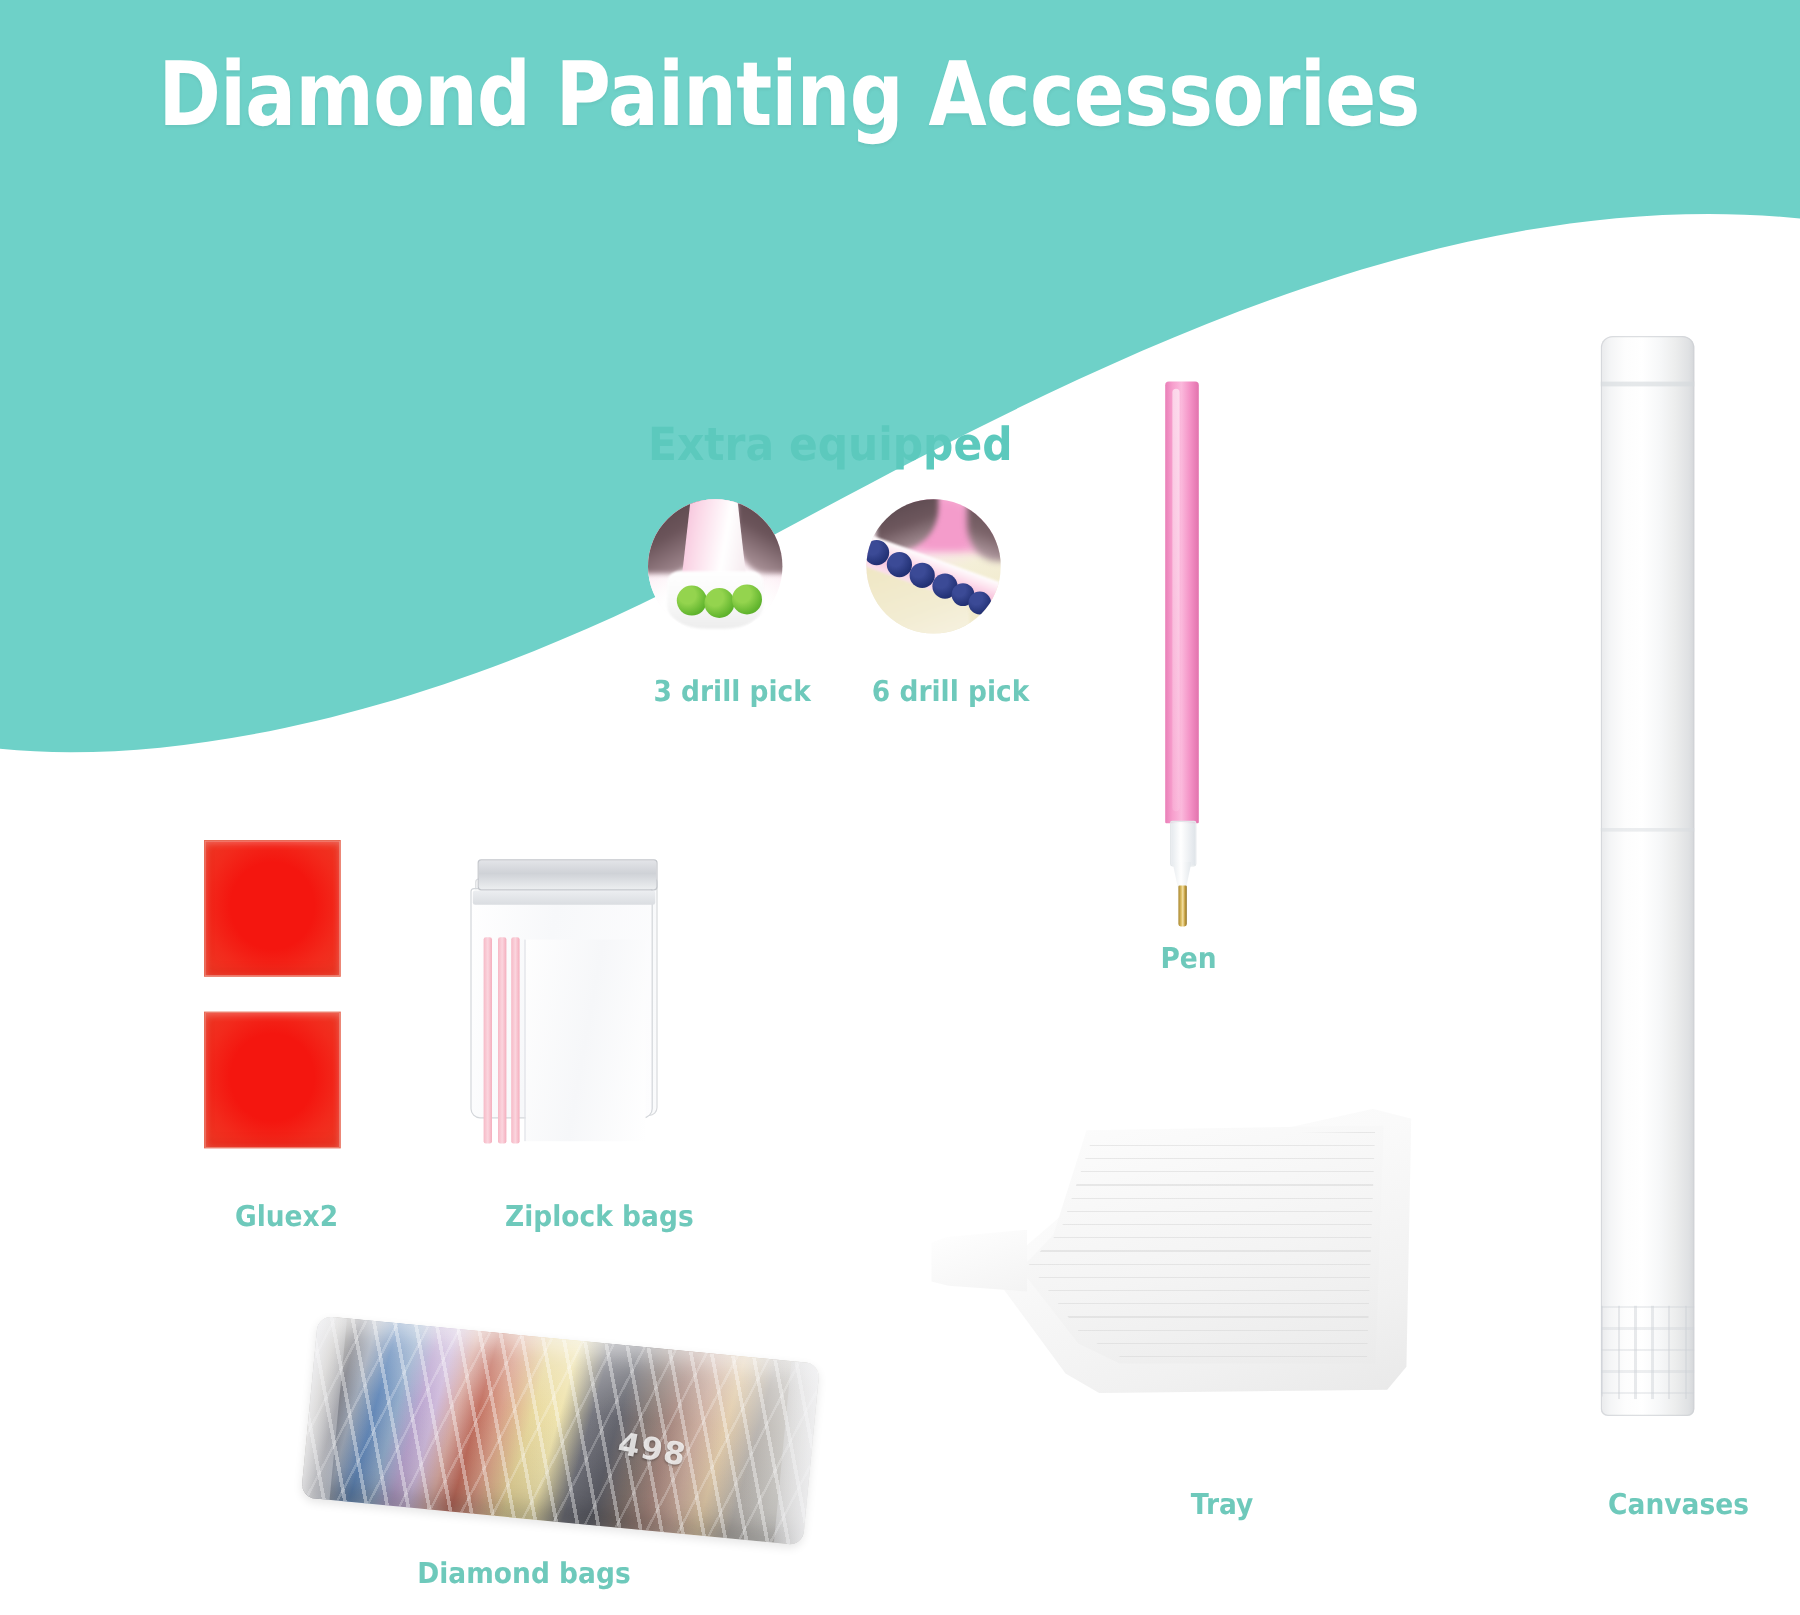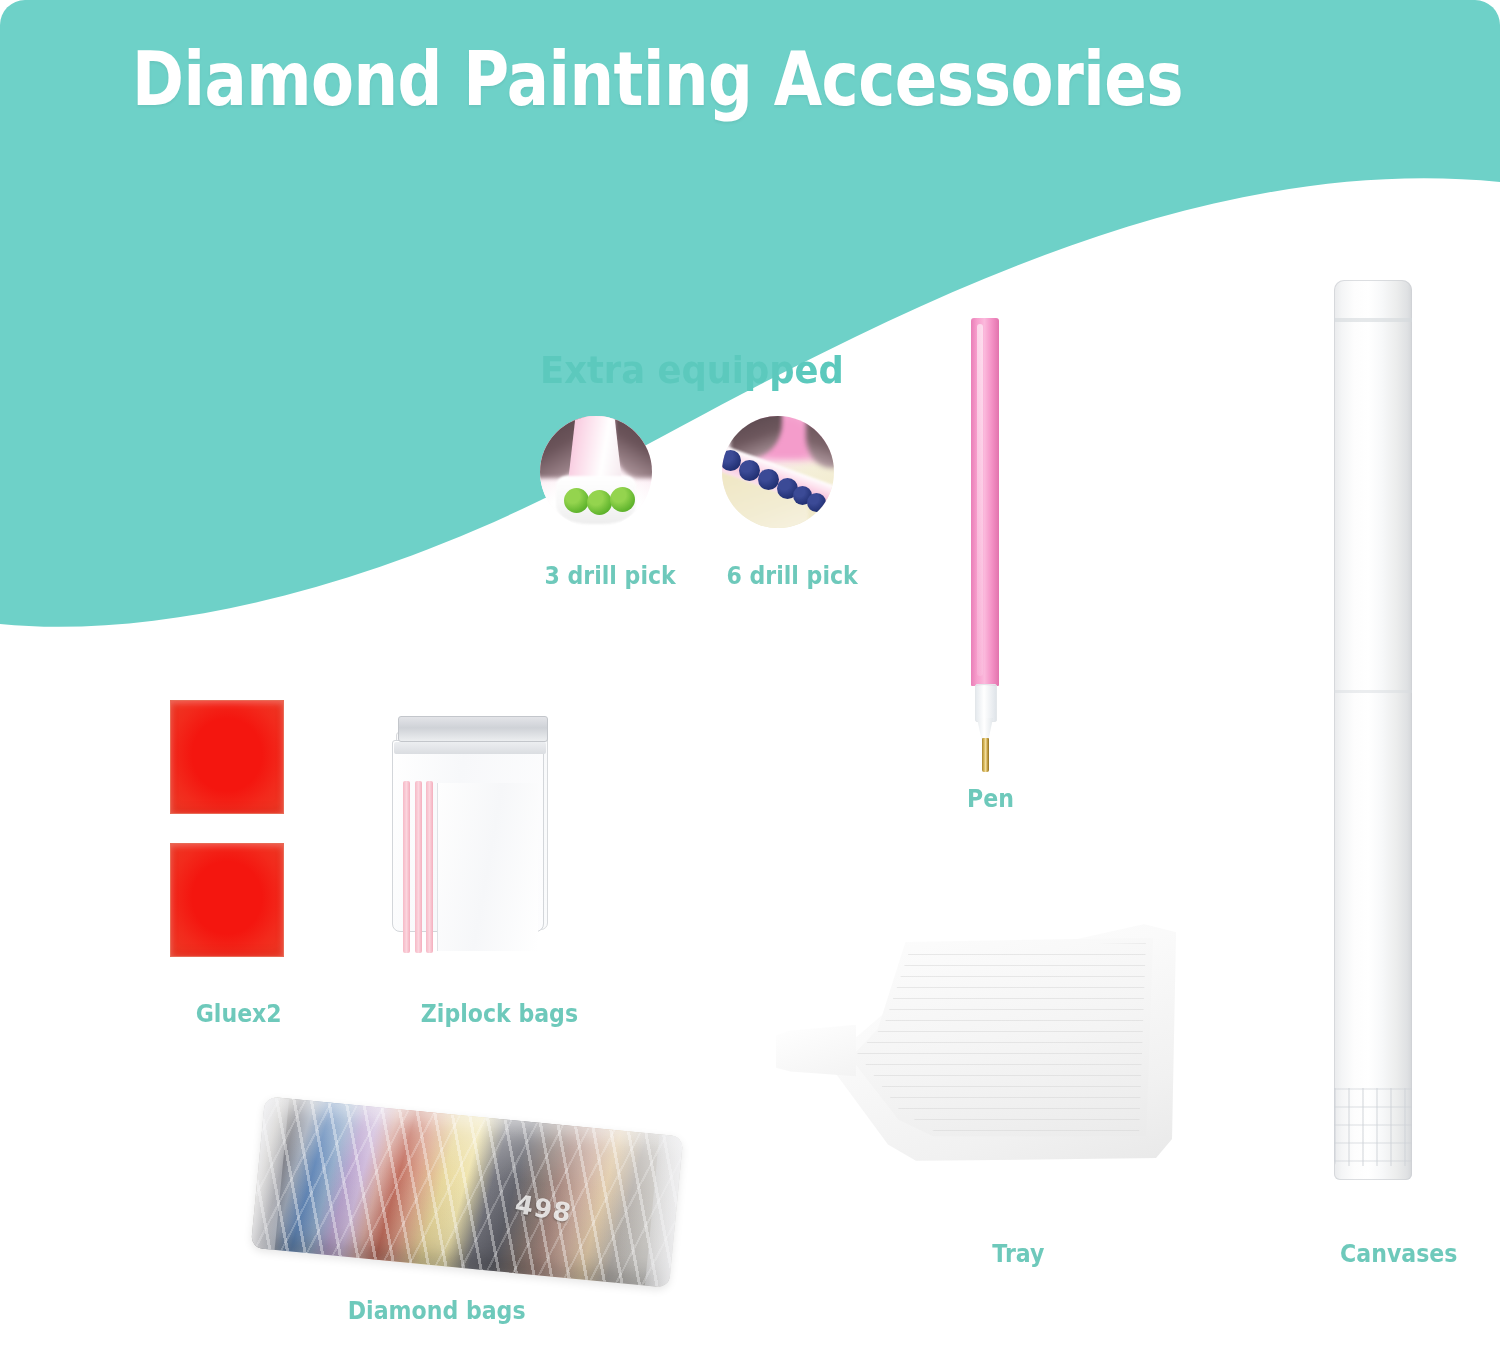--- a/index.html
+++ b/index.html
@@ -9,21 +9,20 @@
   }
   body {
     font-family: "Liberation Sans", sans-serif;
   }
   #canvas {
     position: relative;
     width: 1500px;
     height: 1346px;
     background: #ffffff;
     overflow: hidden;
-    border-radius: 25px;
   }
 
   
   #header-banner {
     position: absolute;
     left: 0; top: 0;
     width: 1500px;
     height: 680px;
     pointer-events: none;
   }

